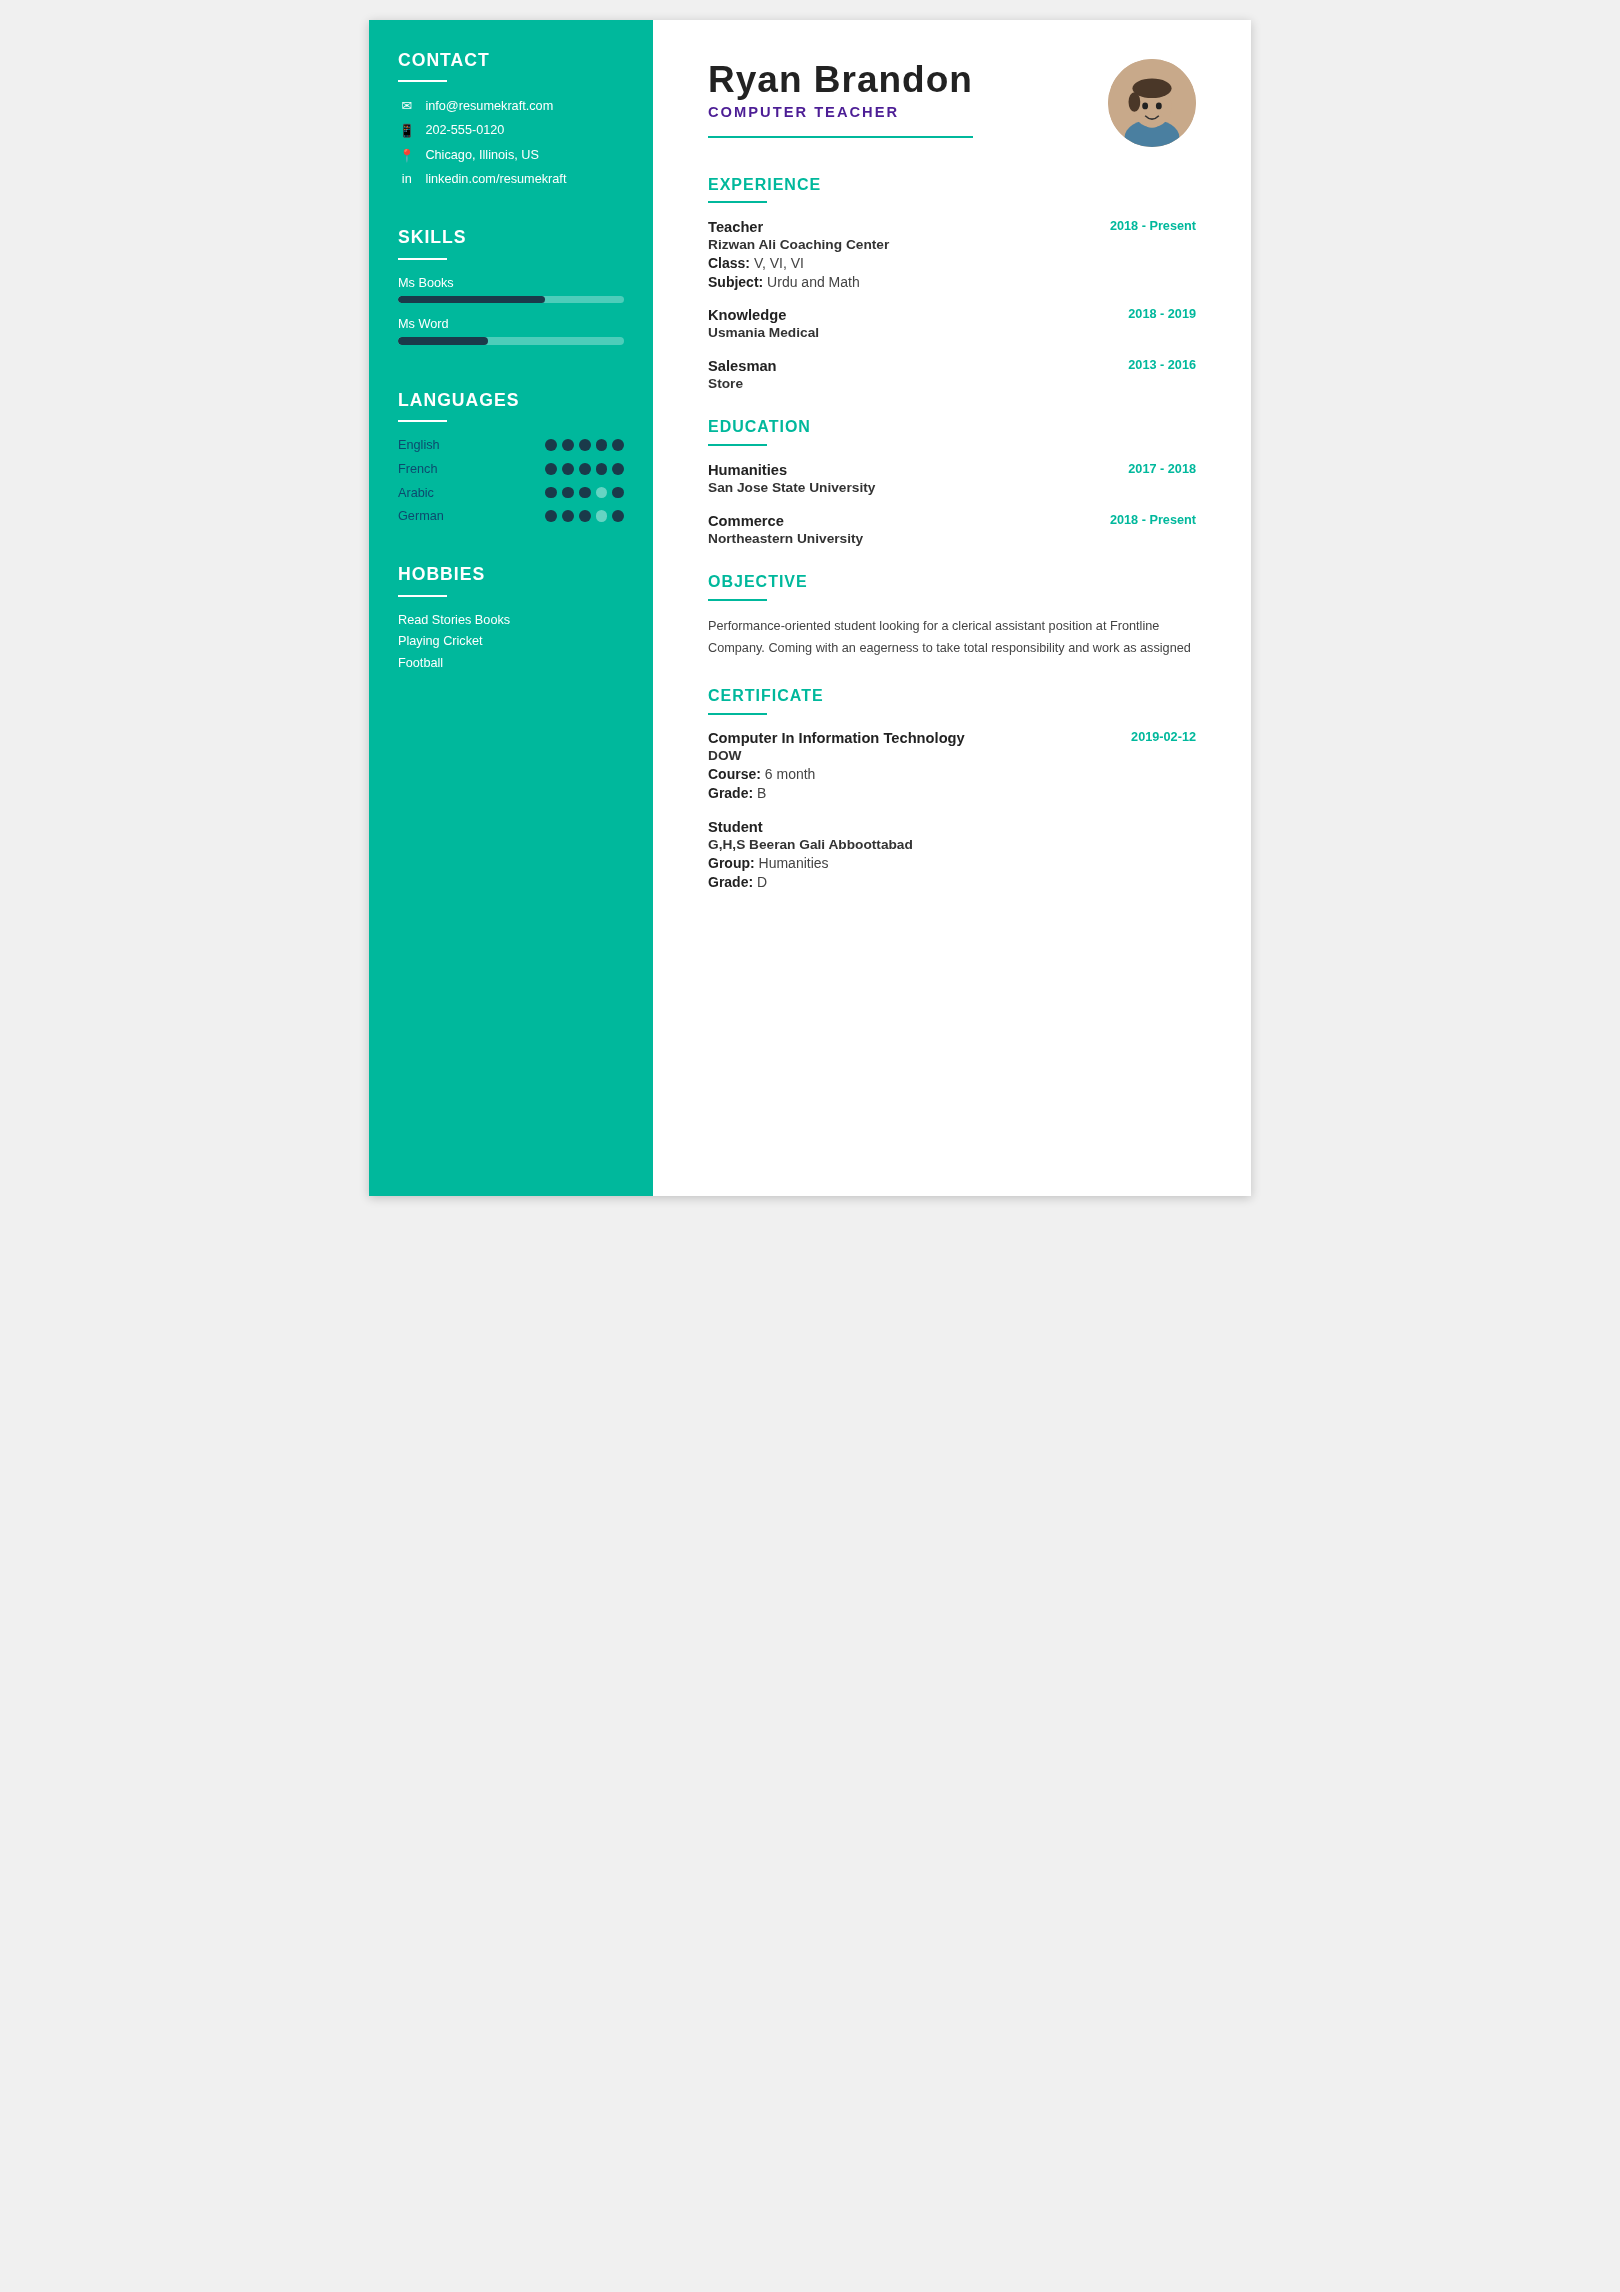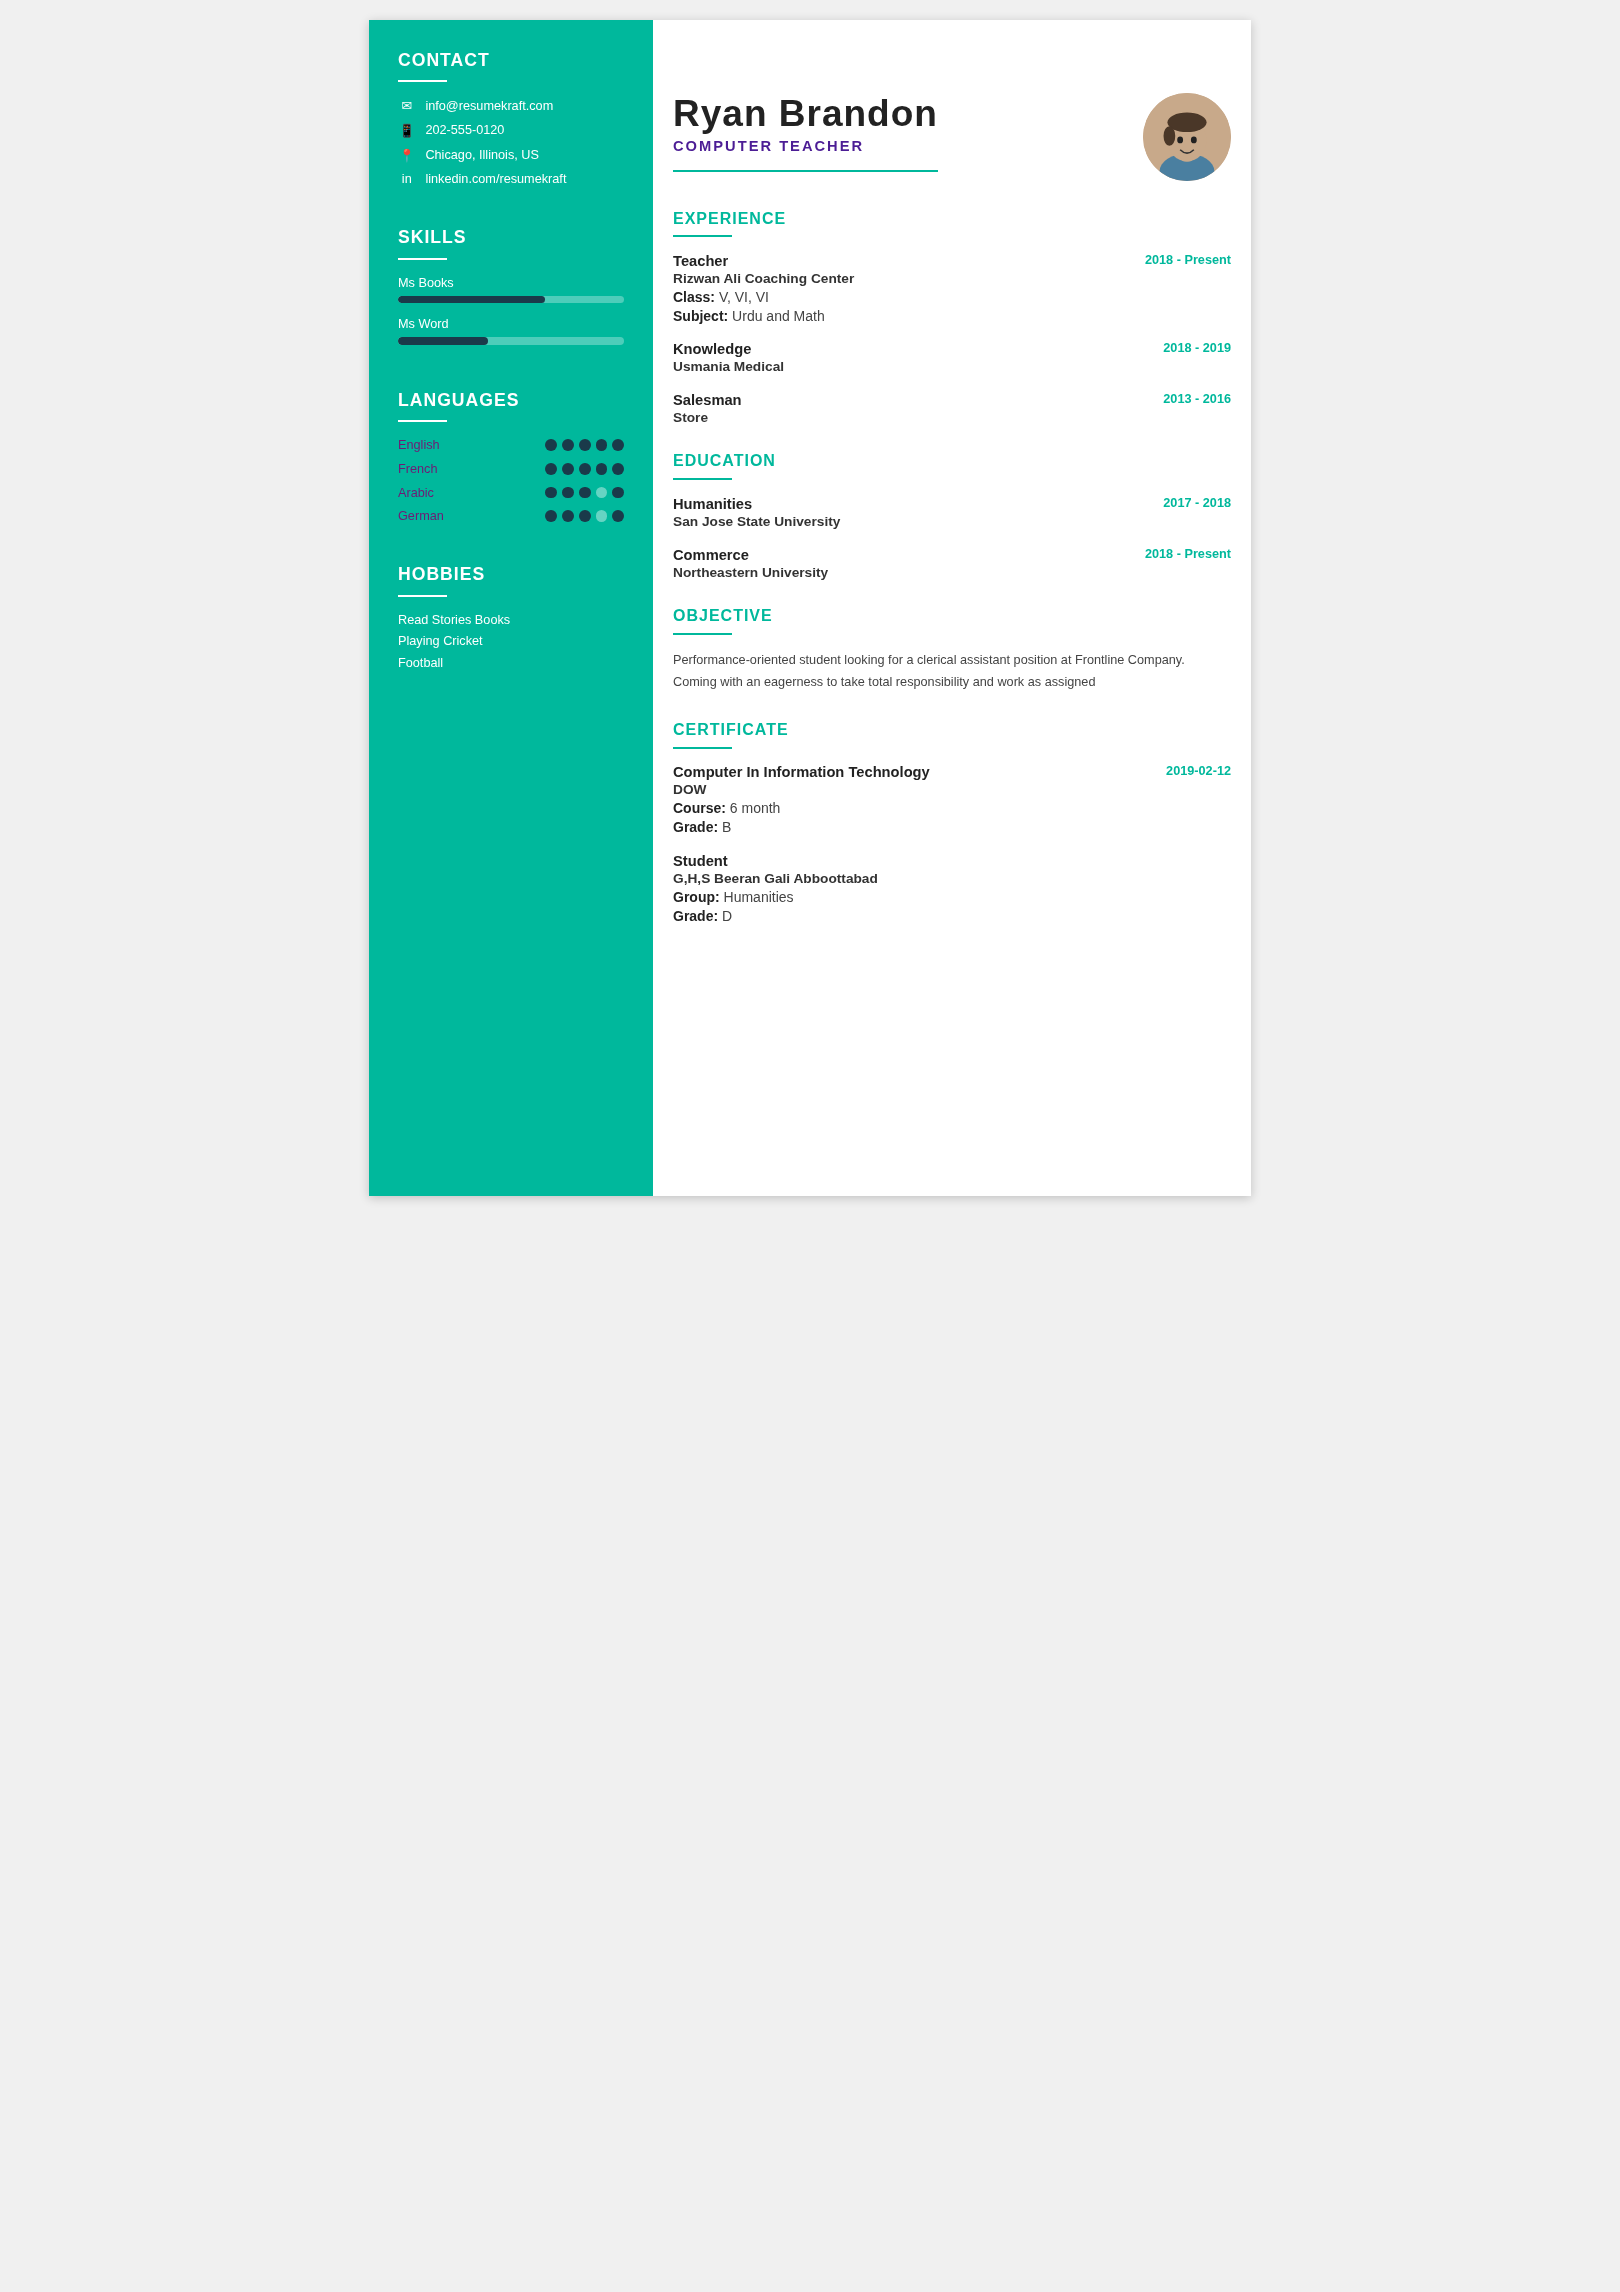--- a/index.html
+++ b/index.html
@@ -80,21 +80,21 @@
       border-radius: 3.9px;
     }
     .language-item {
       display: flex;
       align-items: center;
       justify-content: space-between;
       margin-bottom: 9.8px;
     }
     .language-name {
       font-size: 12.7px;
-      color: #701a75;
+      color: #0c4a6e;
       width: 69px;
     }
     .dots {
       display: flex;
       gap: 4.9px;
     }
     .dot {
       width: 11.8px;
       height: 11.8px;
       border-radius: 50%;
@@ -104,22 +104,21 @@
       background: rgba(255,255,255,0.4);
     }
     .hobby-item {
       font-size: 12.7px;
       color: white;
       margin-bottom: 7.8px;
     }
     
     .main {
       flex: 1;
-      padding: 39px 20px;
-      margin-top: 34px;
+      padding: 39px 55px;
     }
     .header-area {
       display: flex;
       align-items: flex-start;
       justify-content: space-between;
       margin-bottom: 29px;
     }
     .header-text h1 {
       font-size: 37px;
       font-weight: 900;

